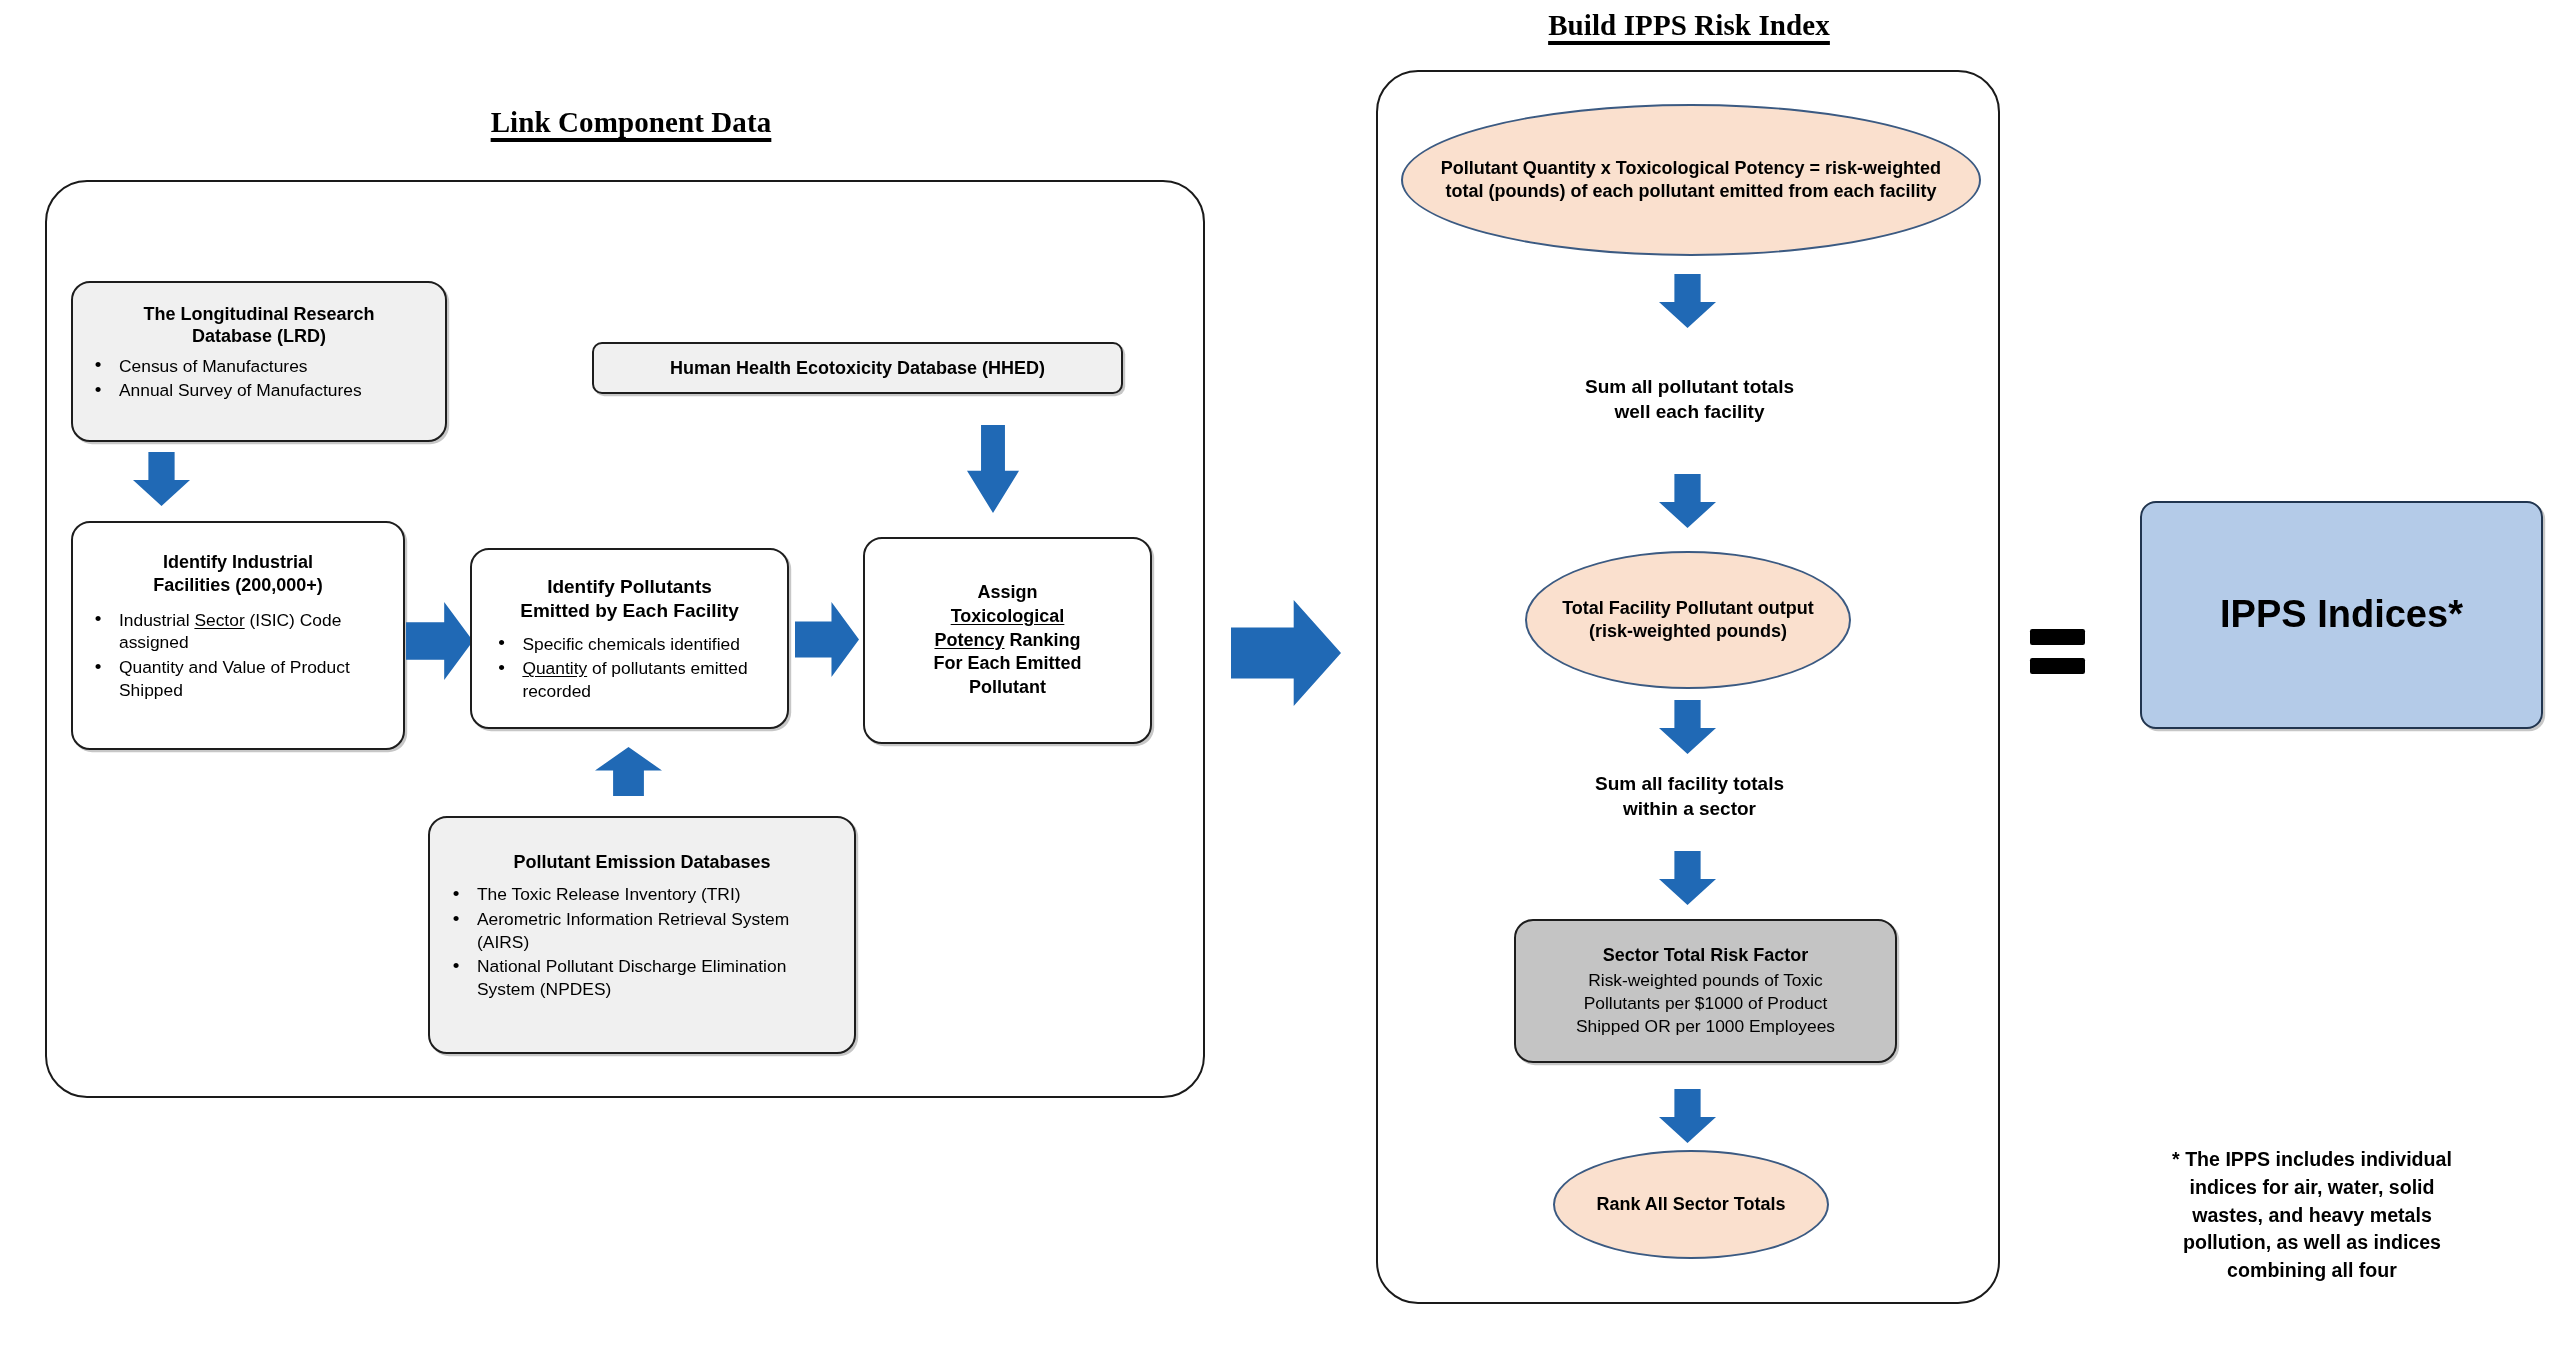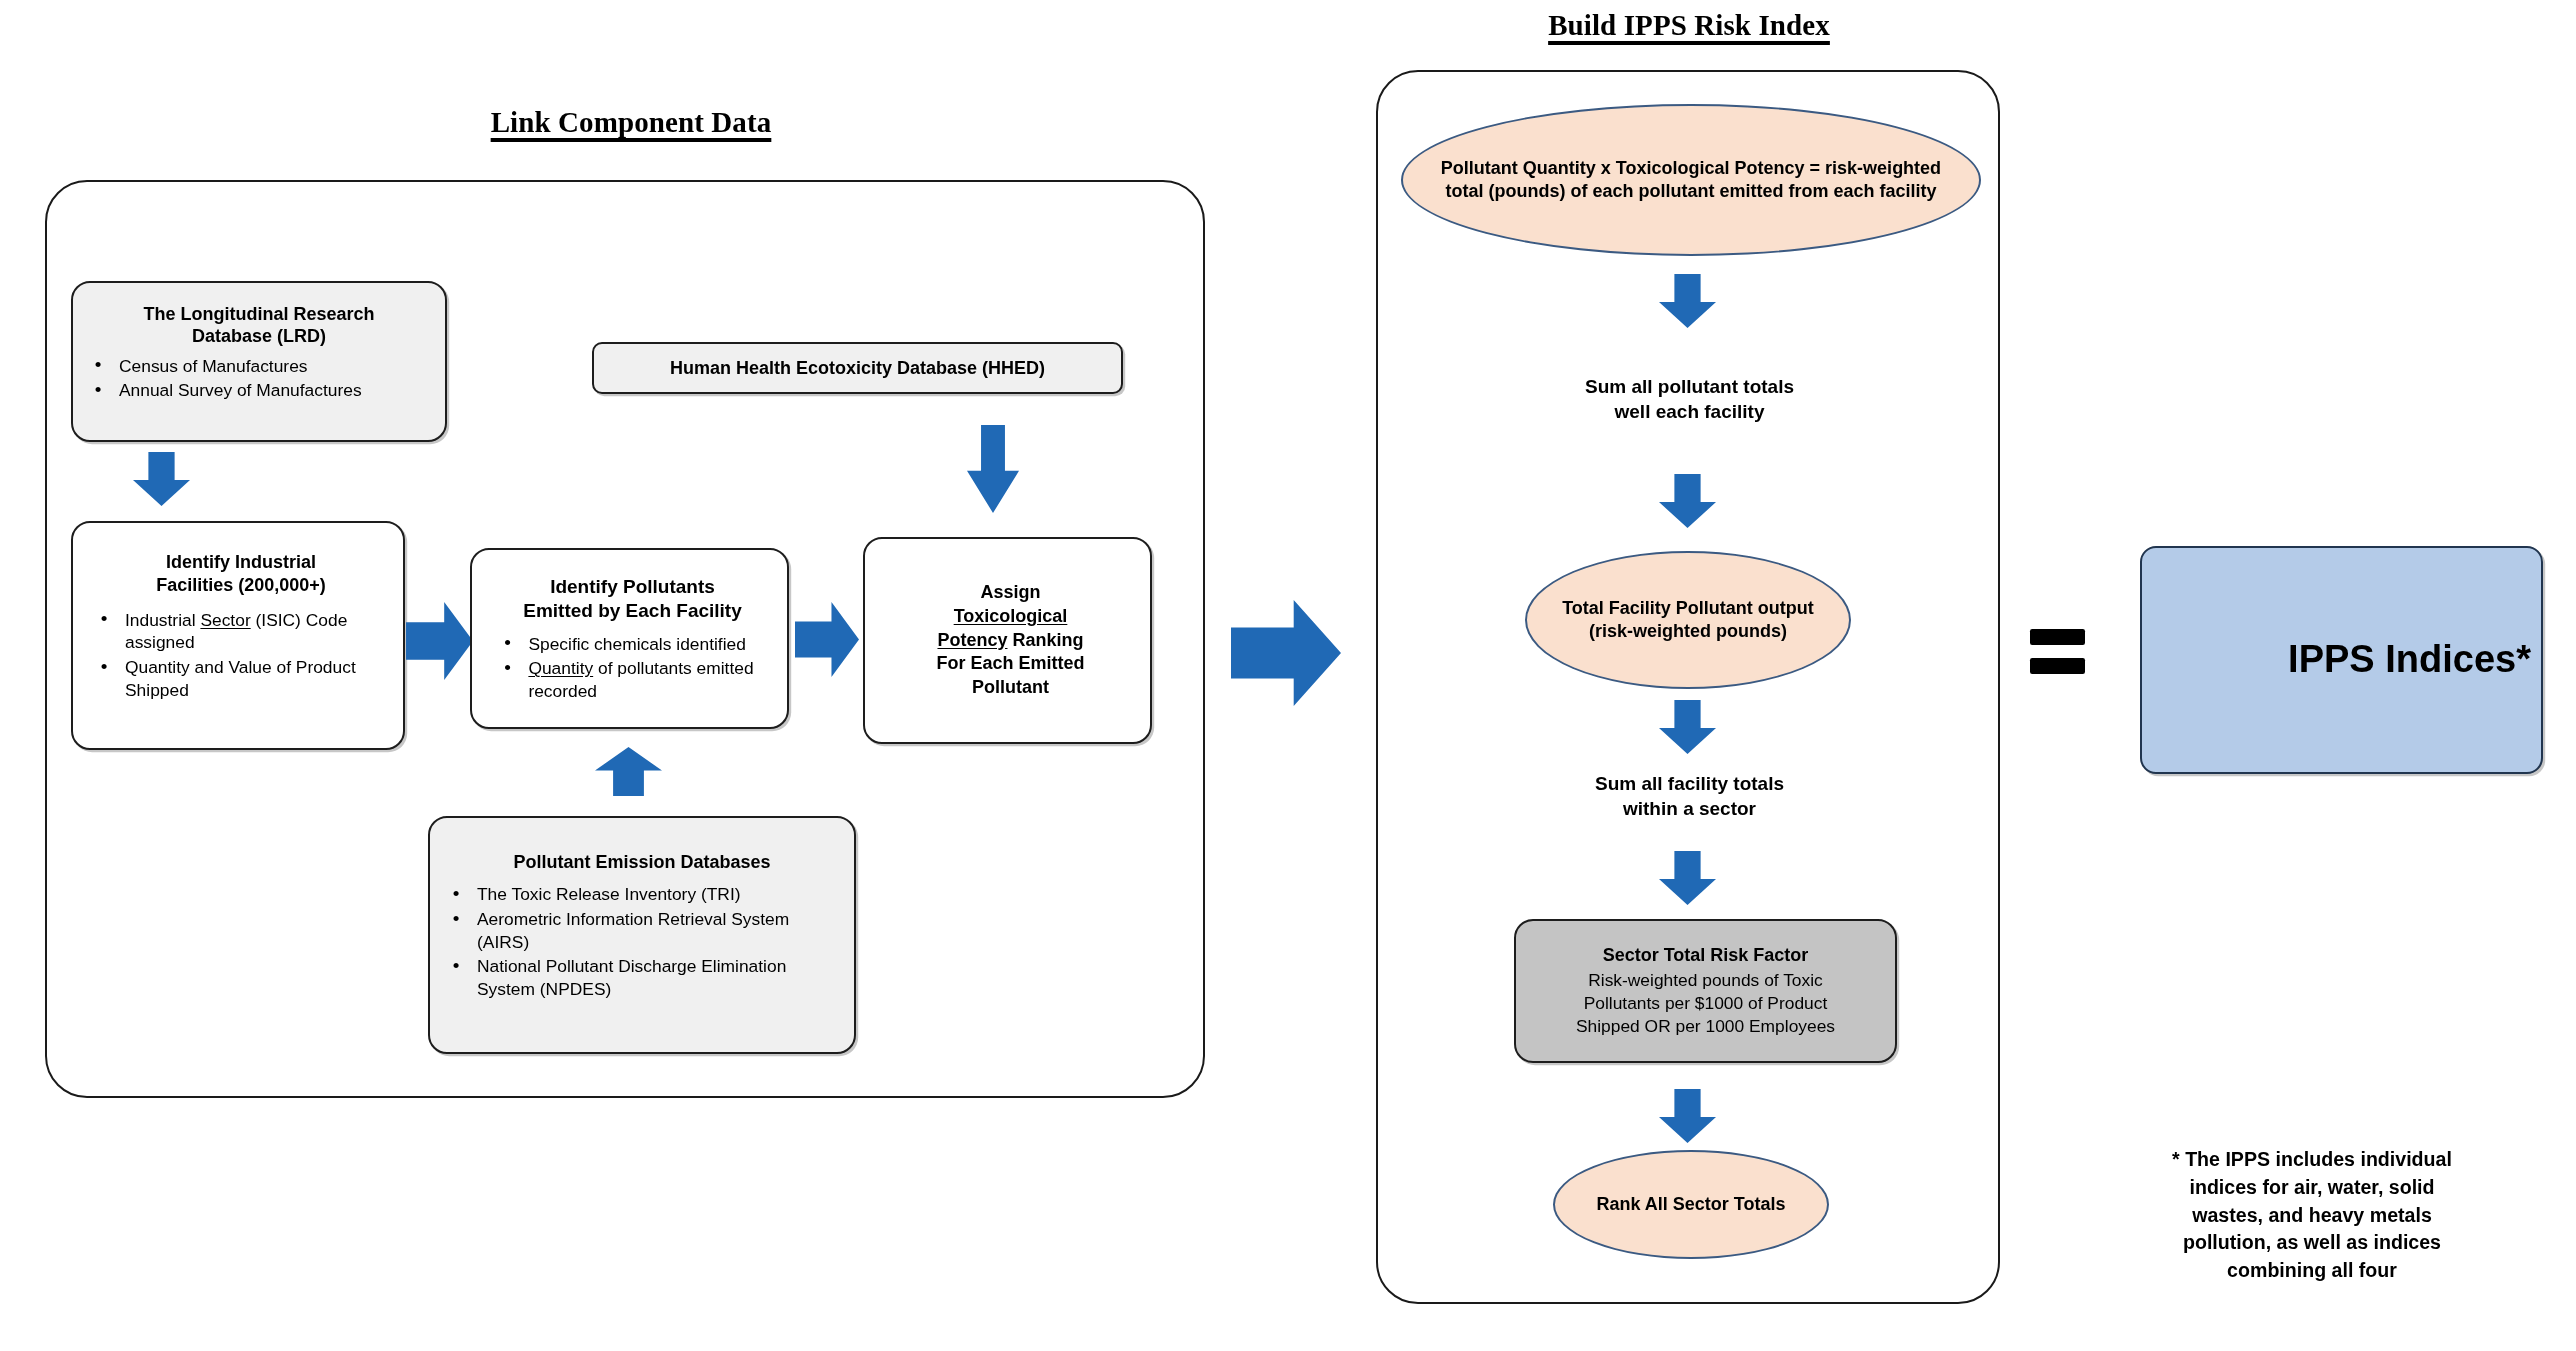--- a/index.html
+++ b/index.html
@@ -24,21 +24,21 @@
     border:2.2px solid #1a1a1a;border-radius:42px;background:transparent;
   }
 
   
   .node{
     border:2.2px solid #1d1d1d;border-radius:19px;
     display:flex;flex-direction:column;justify-content:center;
     box-shadow:2.2px 2.2px 0 rgba(0,0,0,0.22);
   }
   .node.gray{background:#f0f0f0;}
-  .node.white{background:#ffffff;padding-left:6px;}
+  .node.white{background:#ffffff;}
   .node.darkgray{background:#c4c4c4;}
   .node.blue{background:#b4cbe8;border-color:#21354f;border-radius:16px;}
 
   .node .title{
     font-weight:bold;font-size:18px;text-align:center;line-height:1.26;
     padding:0 10px;
   }
   .node .title.small{font-size:19px;margin-top:19px;}
   .node .body{
     font-size:17.4px;line-height:1.32;padding:4.4px 10px 0 14.5px;
@@ -199,21 +199,21 @@
 
 <div class="abs arrow arrow-down arrow-shadow" style="left:1659px;top:1089px;width:57px;height:54px;"></div>
 
 <div class="abs ellipse" style="left:1553px;top:1150px;width:276px;height:109px;padding:0 32px;">Rank All Sector Totals</div>
 
 <div class="abs equals" style="left:2030px;top:616px;width:55px;height:71px;">
   <span></span>
   <span></span>
 </div>
 
-<div class="abs node blue" style="left:2140px;top:546px;width:403px;height:228px;align-items:flex-end;">
+<div class="abs node blue" style="left:2140px;top:501px;width:403px;height:228px;align-items:center;">
   <div class="title" style="font-size:38px;">IPPS Indices*</div>
 </div>
 
 <div class="abs footnote" style="left:2087px;top:1146px;width:450px;">
   <div>* The IPPS includes individual</div>
   <div>indices for air, water, solid</div>
   <div>wastes, and heavy metals</div>
   <div>pollution, as well as indices</div>
   <div>combining all four</div>
 </div>

